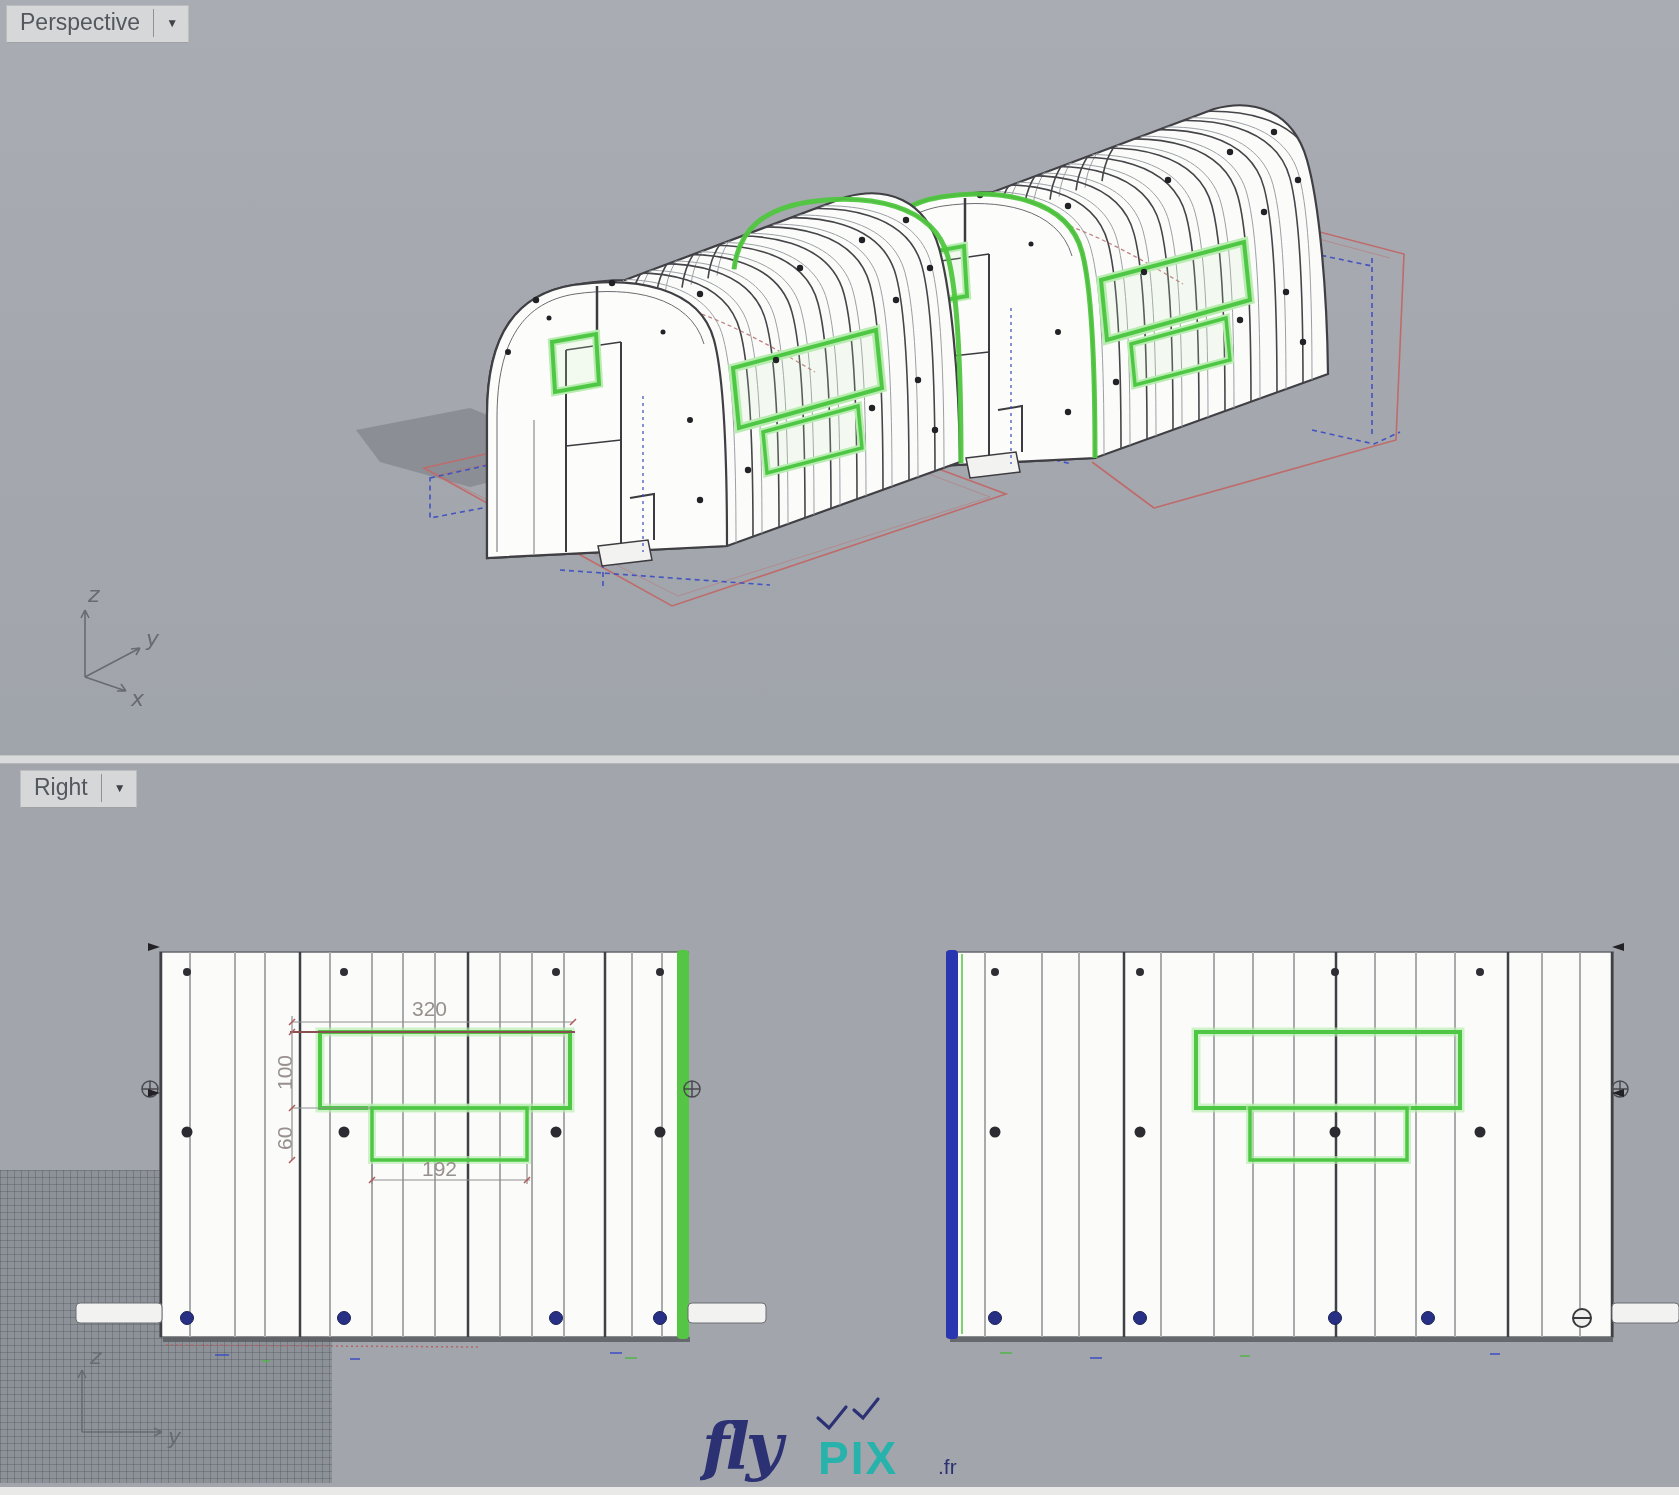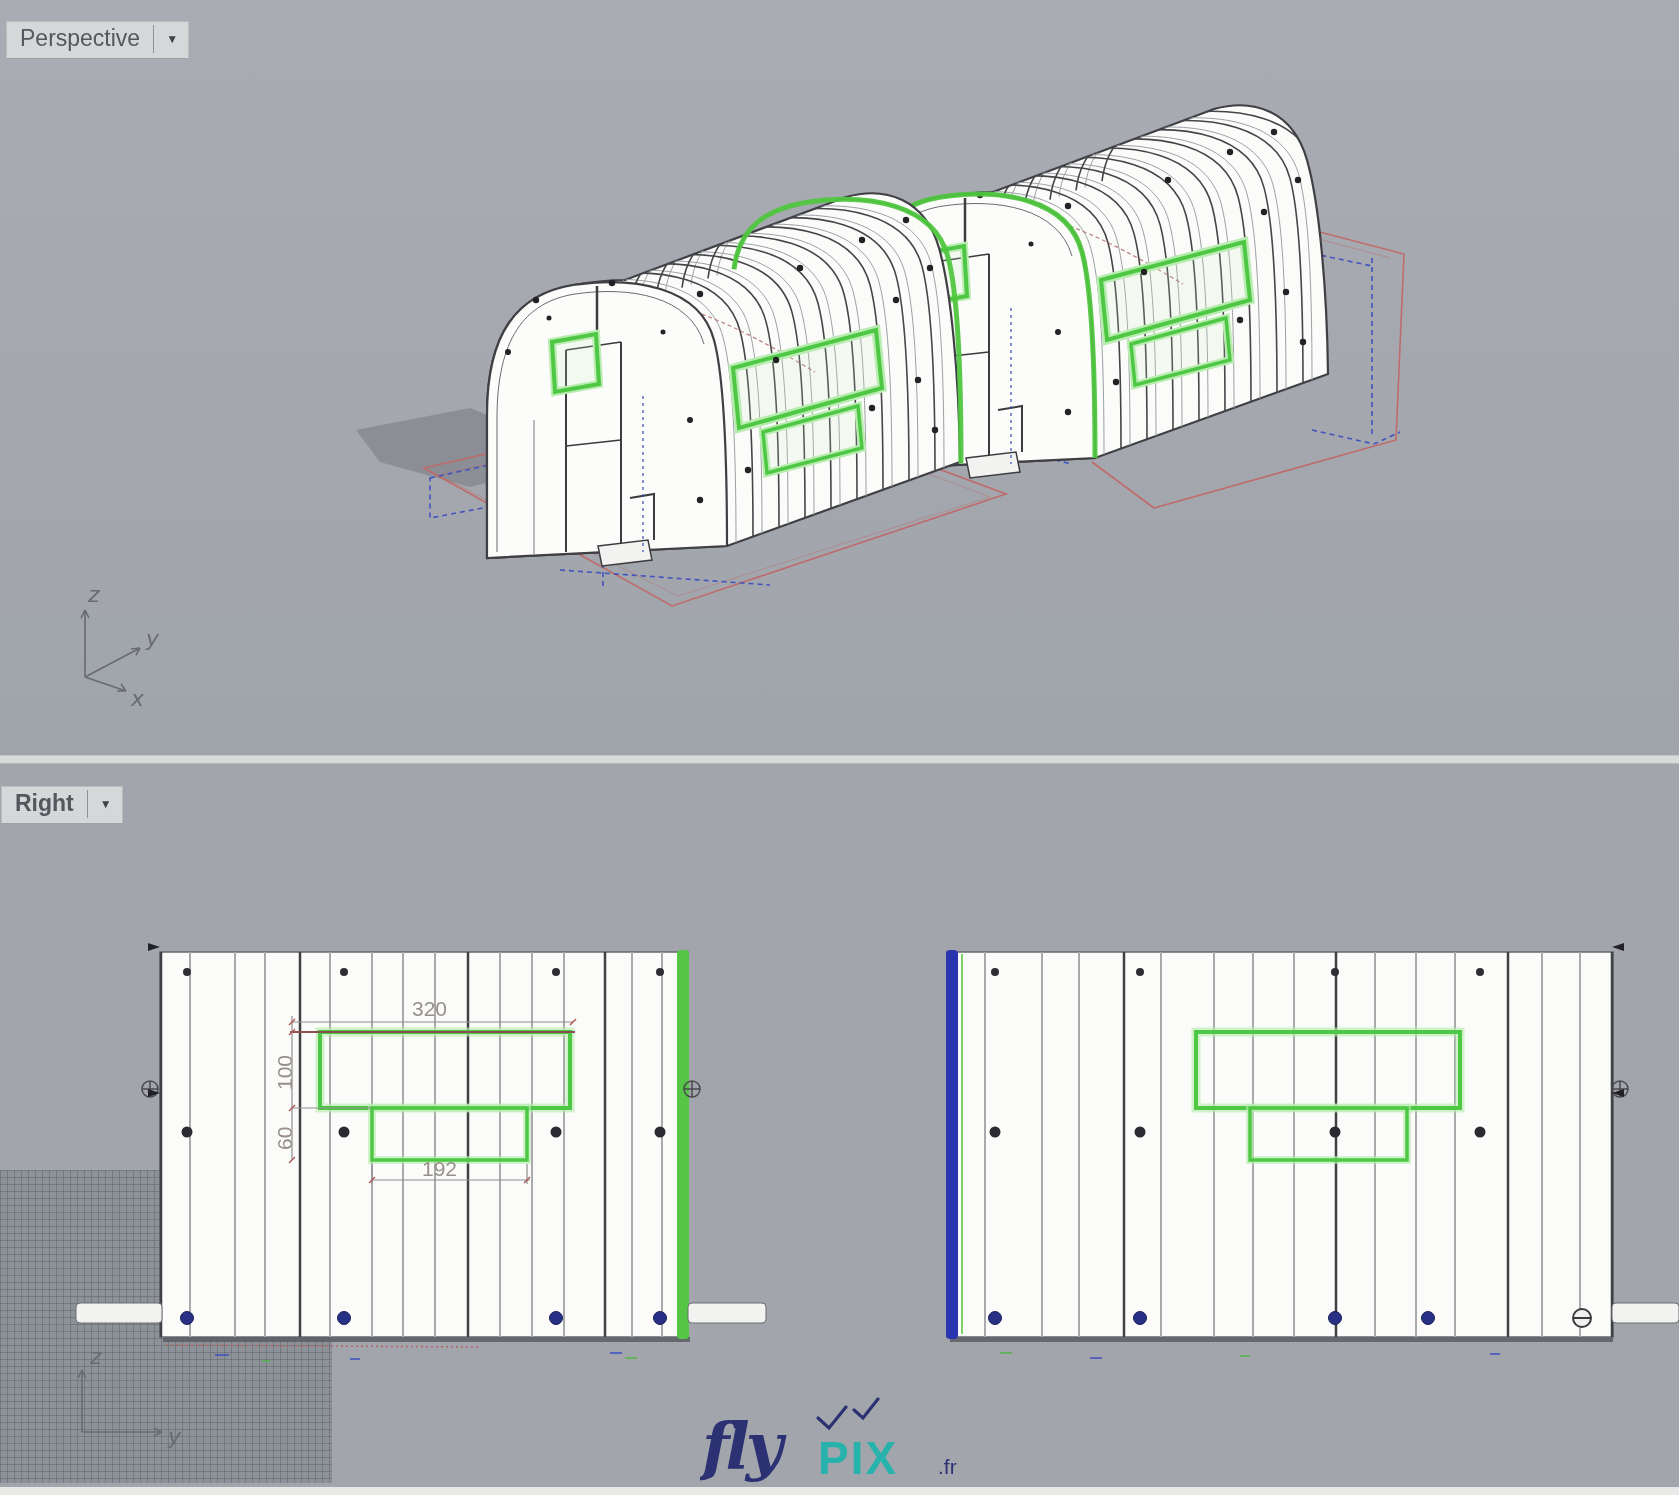--- a/index.html
+++ b/index.html
@@ -8,21 +8,21 @@
   
   #vp-perspective{position:absolute;left:0;top:0;width:1679px;height:755px;
     background:linear-gradient(#a9acb2,#a0a5ab);}
   #vp-divider{position:absolute;left:0;top:755px;width:1679px;height:9px;
     background:#d9dadb;border-top:1px solid #c4c5c7;border-bottom:1px solid #b5b6b8;box-sizing:border-box;}
   #vp-right{position:absolute;left:0;top:764px;width:1679px;height:723px;background:#a2a6ac;}
   #bottom-strip{position:absolute;left:0;top:1487px;width:1679px;height:8px;background:#e9eae8;}
   
   .vp-tab{position:absolute;display:flex;align-items:center;gap:9px;
     background:#d6d7d8;border:1px solid #bcbdbf;border-bottom-color:#9fa1a4;
-    color:#53575e;font-size:23px;padding:3px 7px 5px 13px;line-height:1.2;margin-top:16px;}
+    color:#53575e;font-size:23px;padding:3px 7px 5px 13px;line-height:1.2;}
   .vp-tab .sep{width:1px;align-self:stretch;background:#8f9195;margin-left:4px;}
   .vp-tab .arrow{font-size:12px;color:#3f4247;padding:0 3px;cursor:pointer;}
   #tab-perspective{left:6px;top:5px;}
   #tab-right{left:6px;top:770px;}
   svg{position:absolute;left:0;top:0;}
   
   #grid-pad{position:absolute;left:0;top:406px;width:332px;height:313px;background:#8d9299;
     background-image:
       repeating-linear-gradient(to right, rgba(58,64,72,.28) 0 1px, transparent 1px 7px),
       repeating-linear-gradient(to bottom, rgba(58,64,72,.28) 0 1px, transparent 1px 7px);}
@@ -311,21 +311,21 @@
       </g>
 
       <g stroke="#686c72" stroke-width="1.6" fill="none">
         <path d="M 82,668 L 82,606 M 82,606 L 78,614 M 82,606 L 86,614"></path>
         <path d="M 82,668 L 162,668 M 162,668 L 154,664 M 162,668 L 154,672"></path>
       </g>
       <text class="axis-label" x="90" y="600">z</text>
       <text class="axis-label" x="168" y="680">y</text>
     </svg>
 
-    <div class="vp-tab" id="tab-right" style="left:1px;top:6px;font-weight:bold;">
+    <div class="vp-tab" id="tab-right" style="left:20px;top:6px;">
       <span>Right</span>
       <span class="sep"></span>
       <span class="arrow">▼</span>
     </div>
   </div>
 
   <svg id="logo" viewBox="0 0 300 98">
     <g stroke="#2b3173" stroke-width="3.2" fill="none" stroke-linecap="round">
       <path d="M 118,24 L 129,34 L 146,13"></path>
       <path d="M 154,16 L 163,24 L 178,5"></path>

